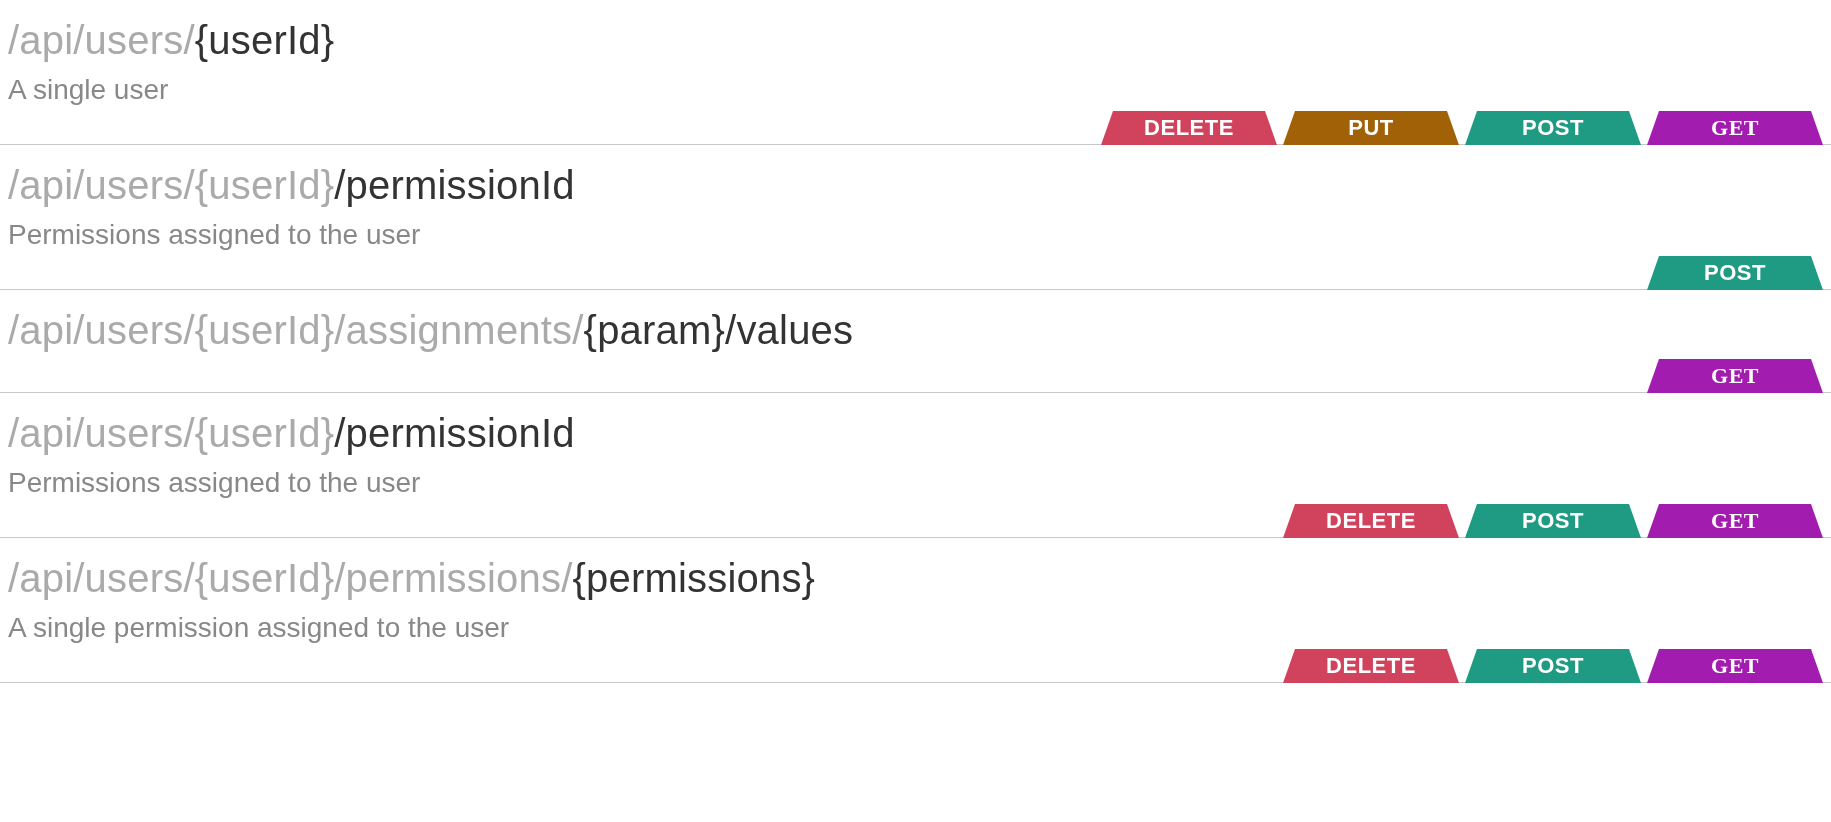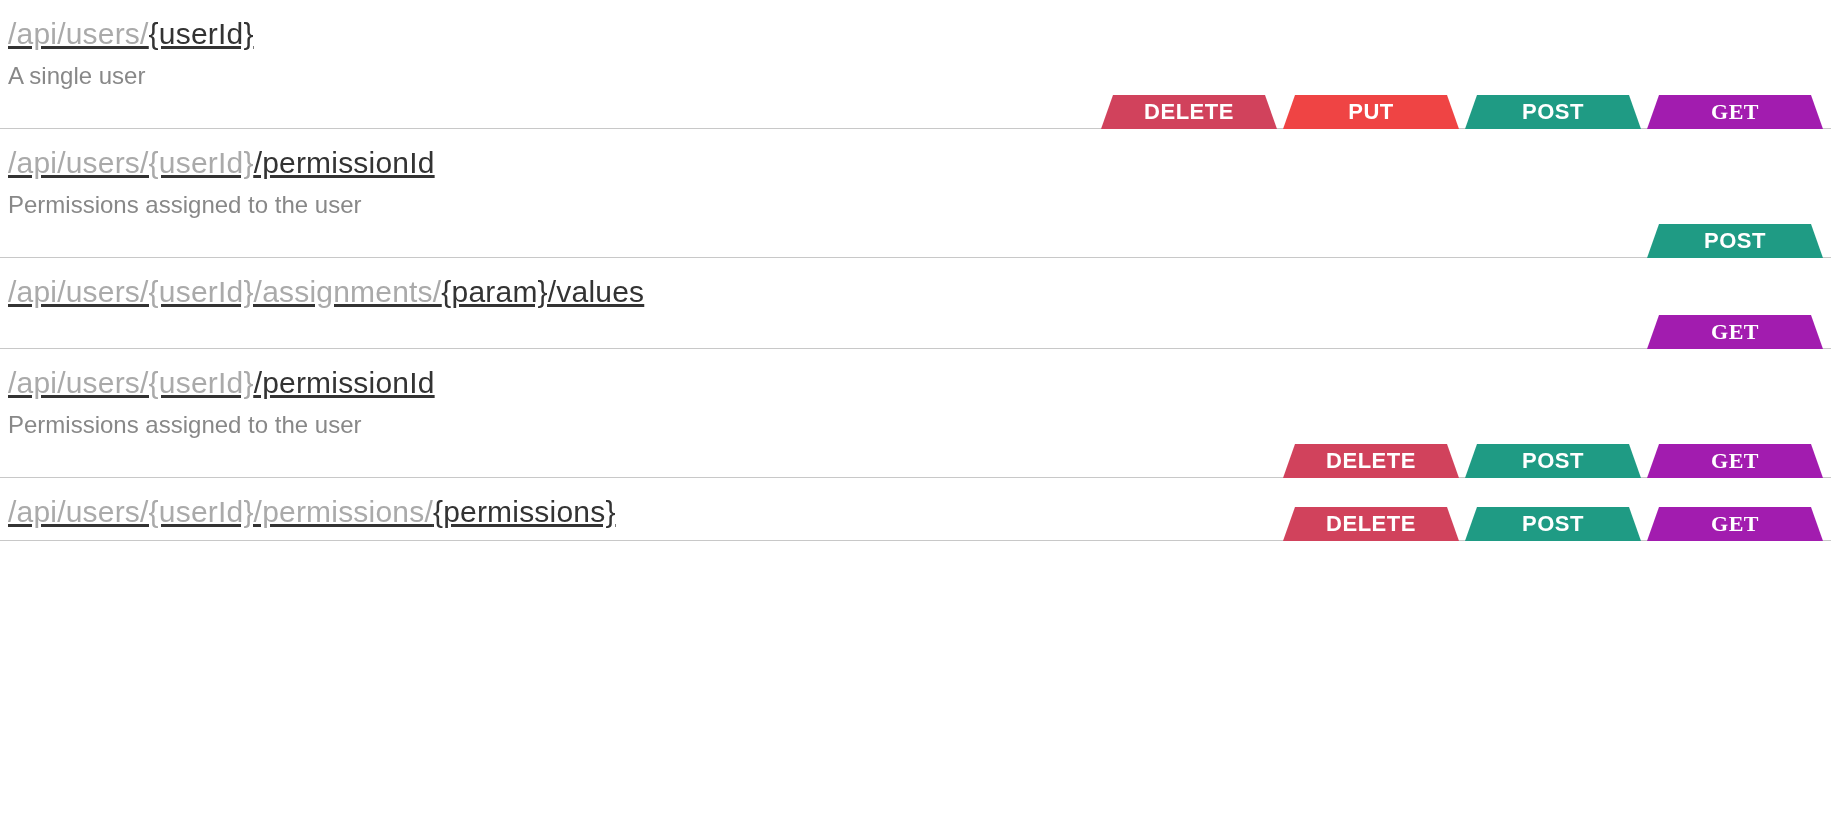--- a/index.html
+++ b/index.html
@@ -11,32 +11,31 @@
     color: #333;
     width: 1831px;
   }
   .endpoints { width: 100%; }
   .endpoint {
     border-bottom: 1px solid #c8c8c8;
     padding: 16px 8px 0 8px;
     position: relative;
   }
   .path {
-    font-size: 30px;
+    font-size: 40px;
     line-height: 1.2;
     font-weight: 400;
     color: #333;
     margin-bottom: 10px;
     letter-spacing: 0.2px;
-    text-decoration: underline;
   }
   .path .dim { color: #aaaaaa; }
   .path .bold { color: #333333; }
   .desc {
-    font-size: 24px;
+    font-size: 28px;
     color: #888888;
     margin-bottom: 38px;
   }
   .methods {
     position: absolute;
     right: 8px;
     bottom: -1px;
     display: flex;
     gap: 6px;
     margin-top: 32px;
@@ -49,21 +48,21 @@
     text-align: center;
     min-width: 176px;
     height: 34px;
     line-height: 34px;
     clip-path: polygon(12px 0, calc(100% - 12px) 0, 100% 100%, 0 100%);
     cursor: pointer;
     user-select: none;
     letter-spacing: 0.5px;
   }
   .m-delete { background: #d1425c; }
-  .m-put    { background: #ef4444; }
+  .m-put    { background: #a16207; }
   .m-post   { background: #1f9b84; }
   .m-get    { background: #a21caf; font-family: Liberation Serif, serif; }
 </style>
 </head>
 <body>
 
 <div class="endpoints">
 
   <div class="endpoint">
     <div class="path">
@@ -107,20 +106,21 @@
       <div class="method m-delete">DELETE</div>
       <div class="method m-post">POST</div>
       <div class="method m-get">GET</div>
     </div>
   </div>
 
   <div class="endpoint">
     <div class="path">
       <span class="dim">/api/users/{userId}/permissions/</span><span class="bold">{permissions}</span>
     </div>
+    <div class="desc">A single permission assigned to the user</div>
     <div class="methods">
       <div class="method m-delete">DELETE</div>
       <div class="method m-post">POST</div>
       <div class="method m-get">GET</div>
     </div>
   </div>
 
 </div>
 
 </body></html>

